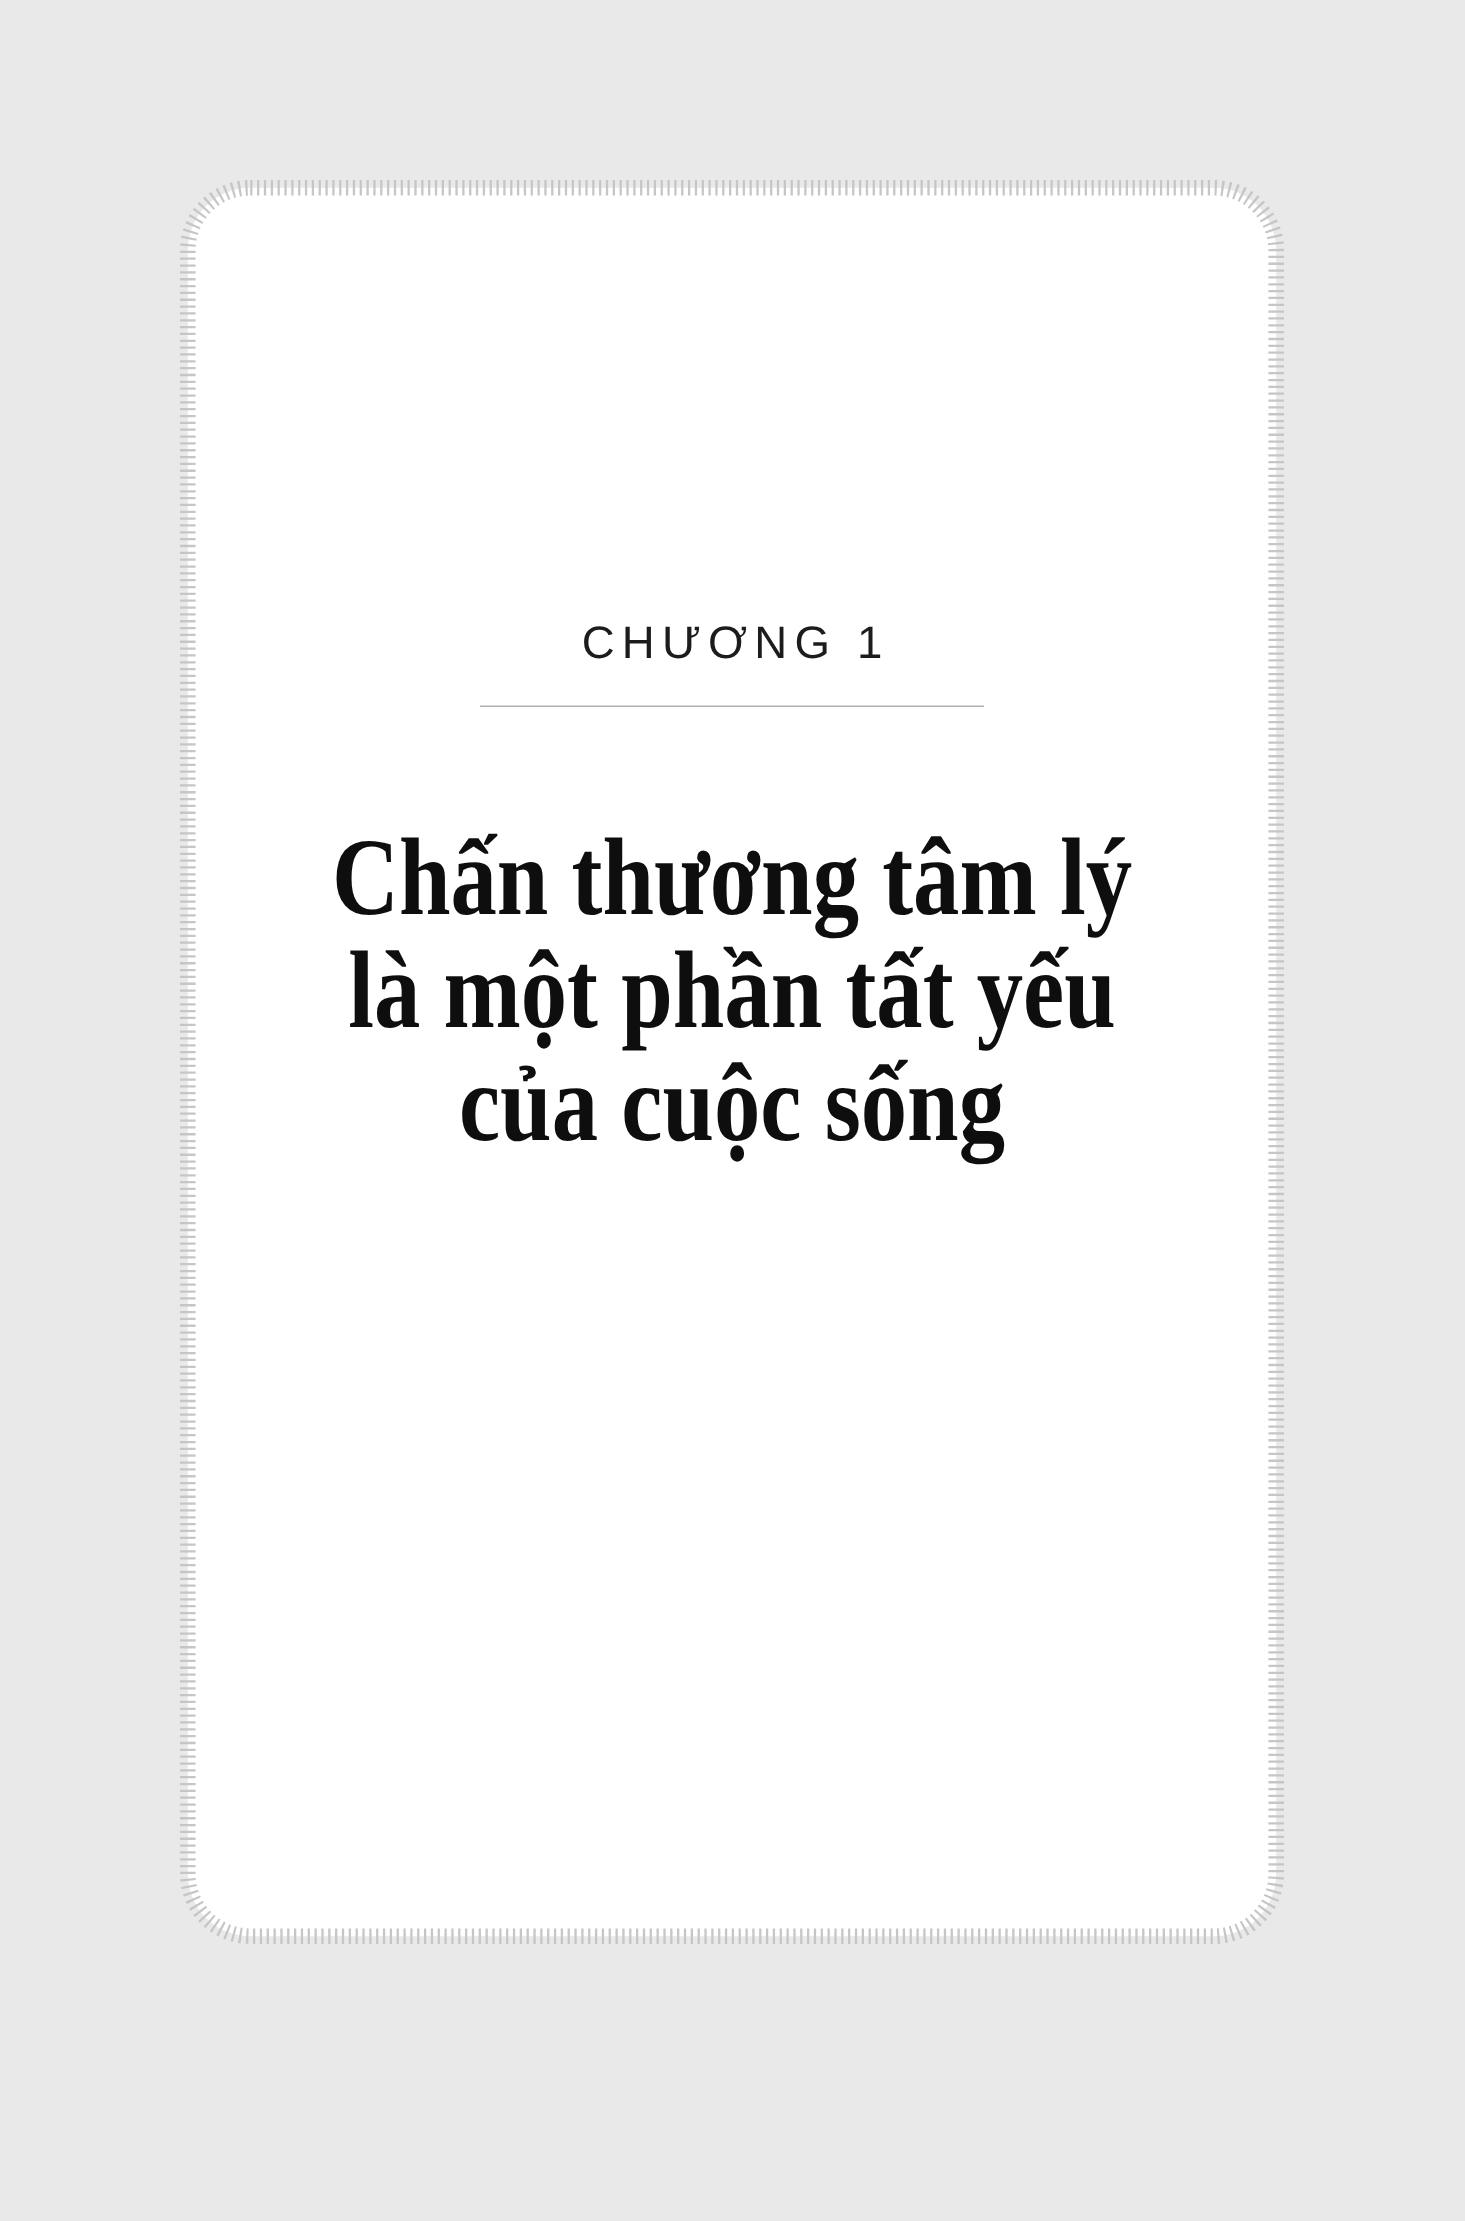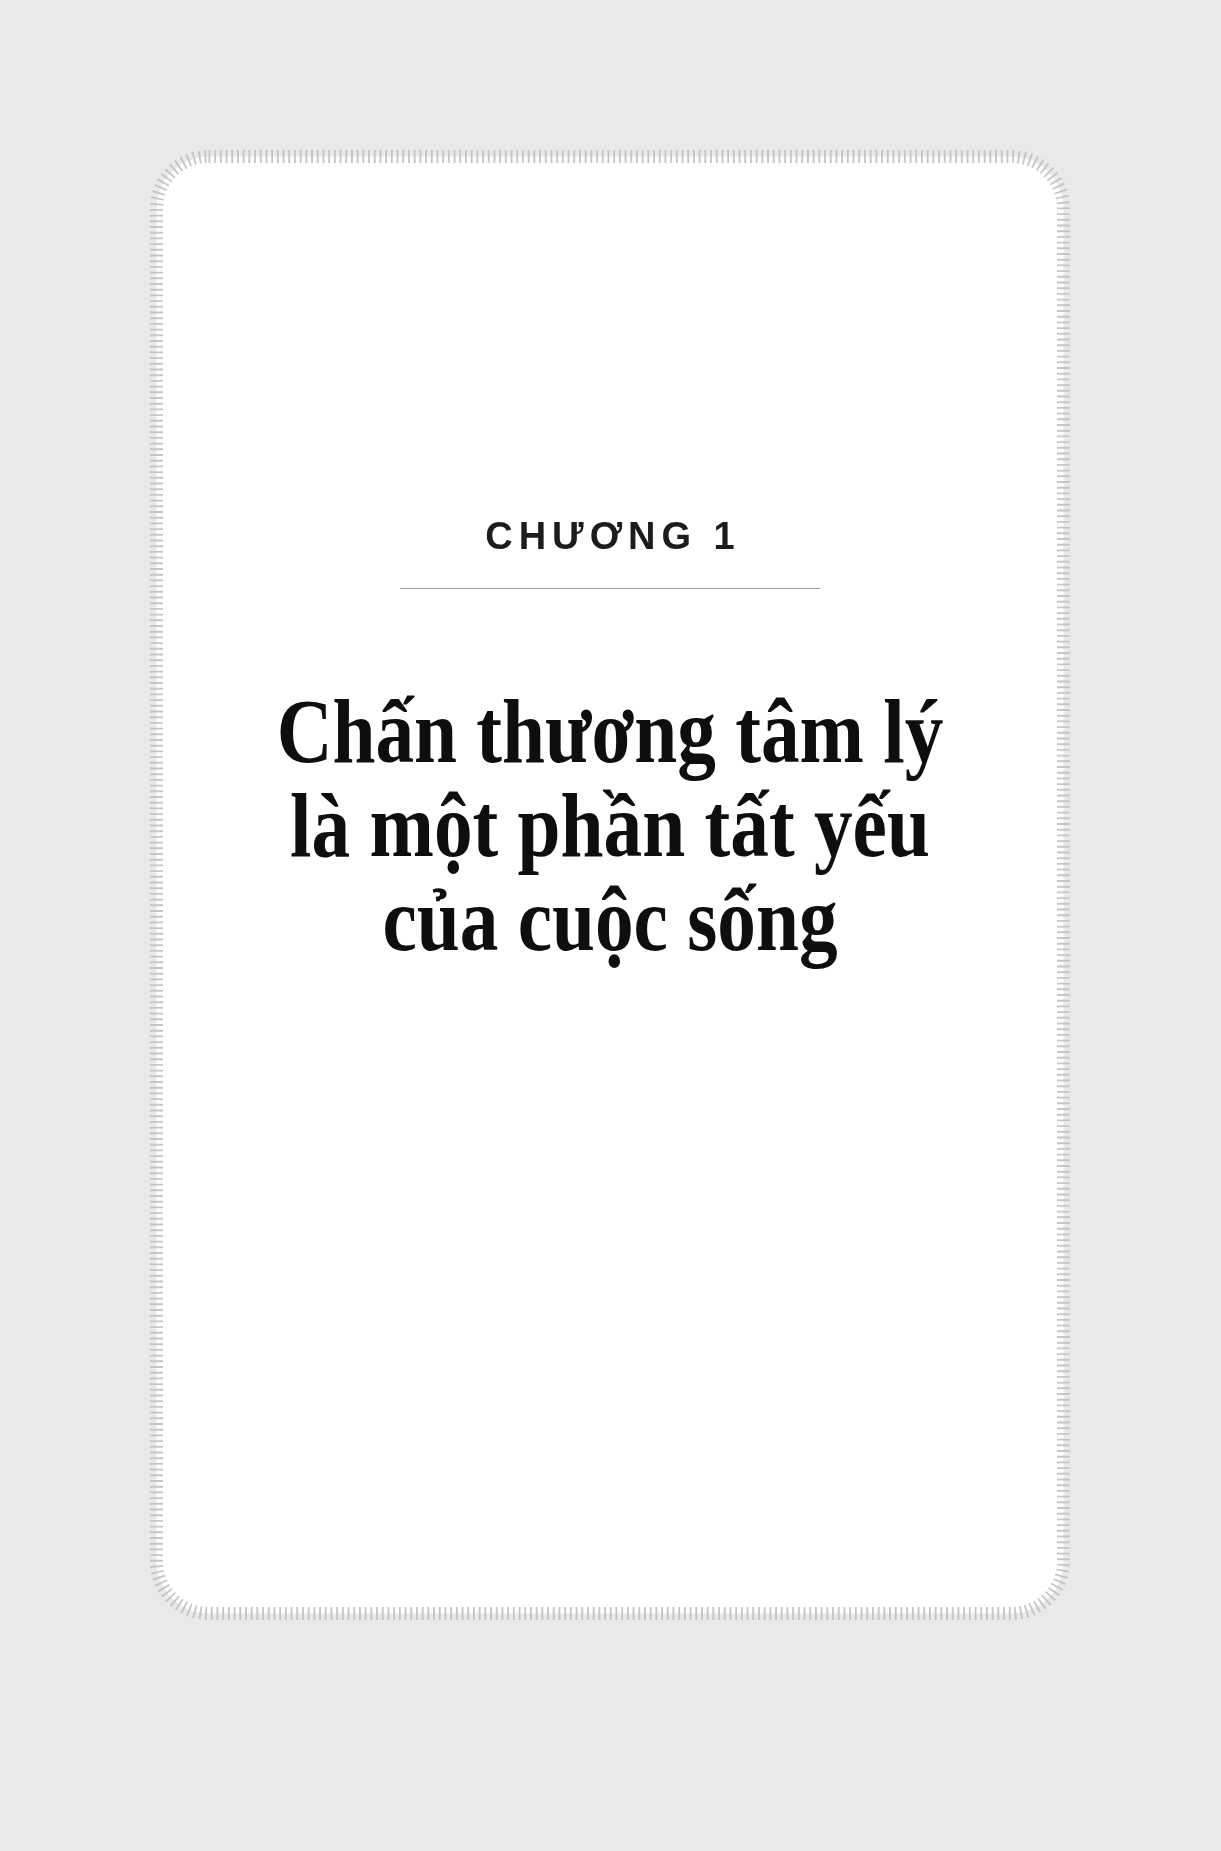--- a/index.html
+++ b/index.html
@@ -31,21 +31,21 @@
   }
   .chapter-label {
     position: absolute;
     left: 0;
     top: 364px;
     width: 100%;
     text-align: center;
     font-family: "Liberation Sans", "DejaVu Sans", sans-serif;
     font-size: 38px;
     line-height: 45px;
-    font-weight: 700;
+    font-weight: 400;
     letter-spacing: 6px;
     padding-left: 6px;
     box-sizing: border-box;
     color: #1c1c1c;
   }
   .chapter-divider {
     position: absolute;
     left: 250px;
     top: 438px;
     width: 420px;

